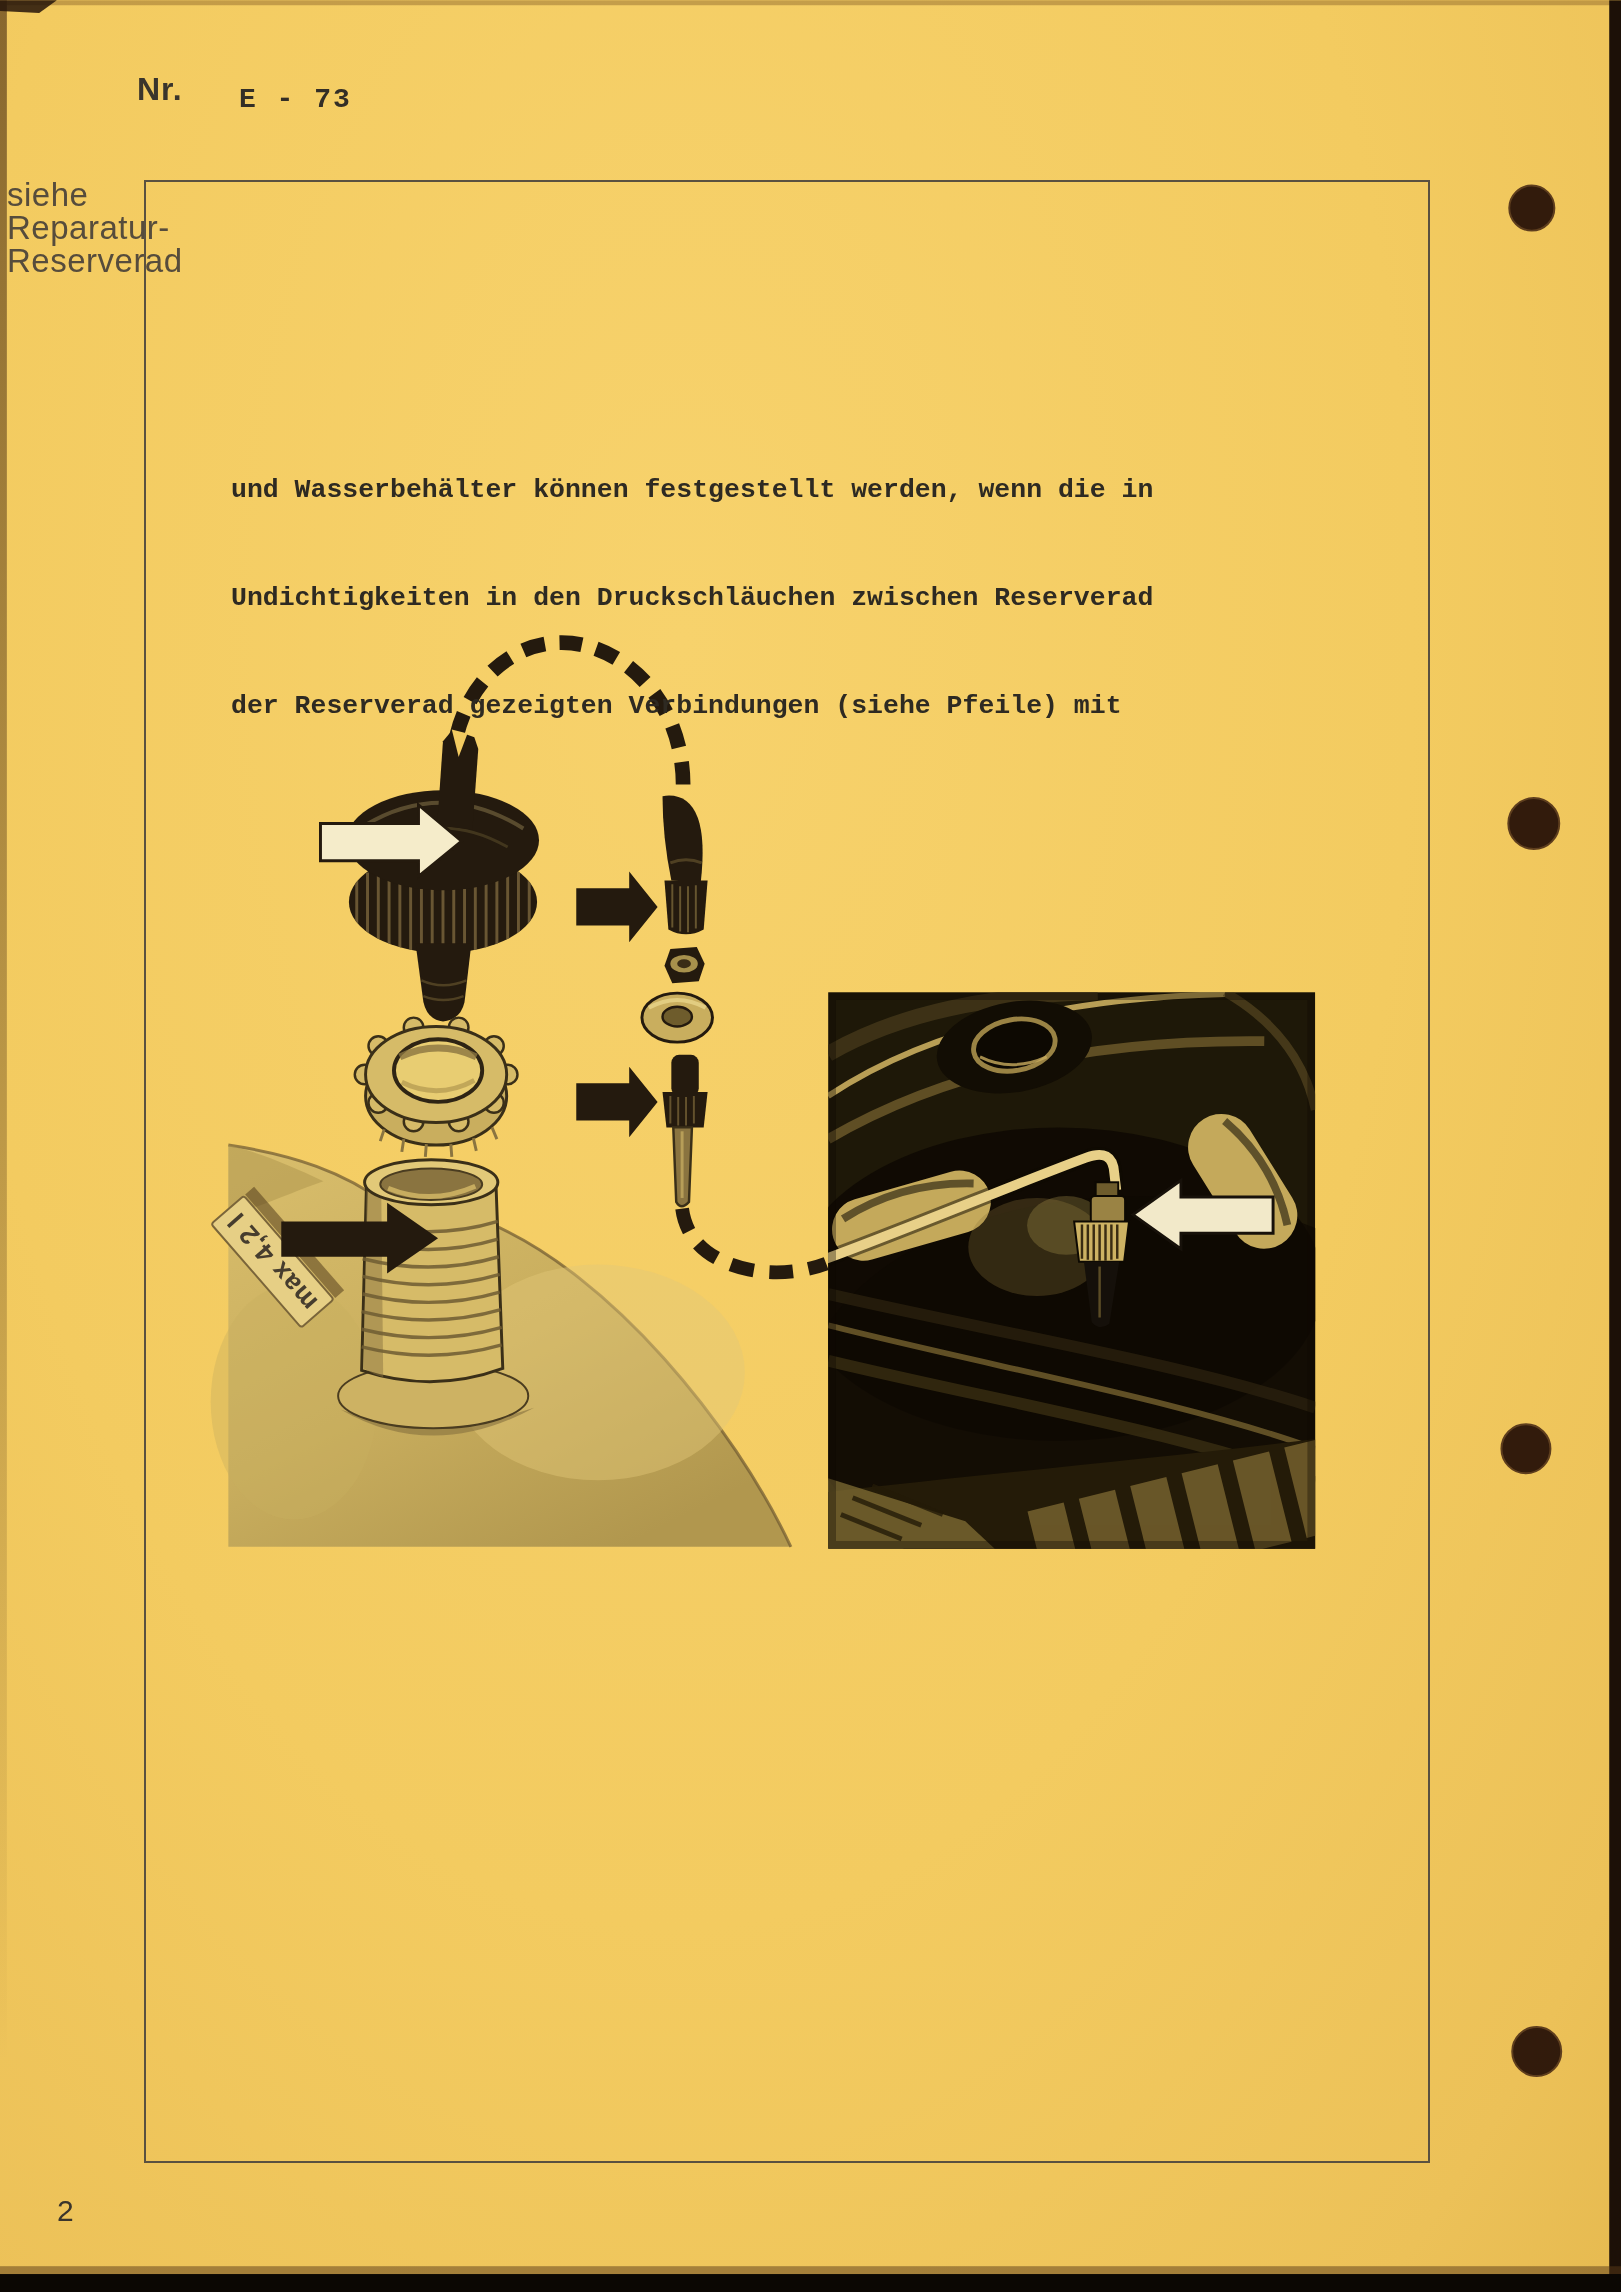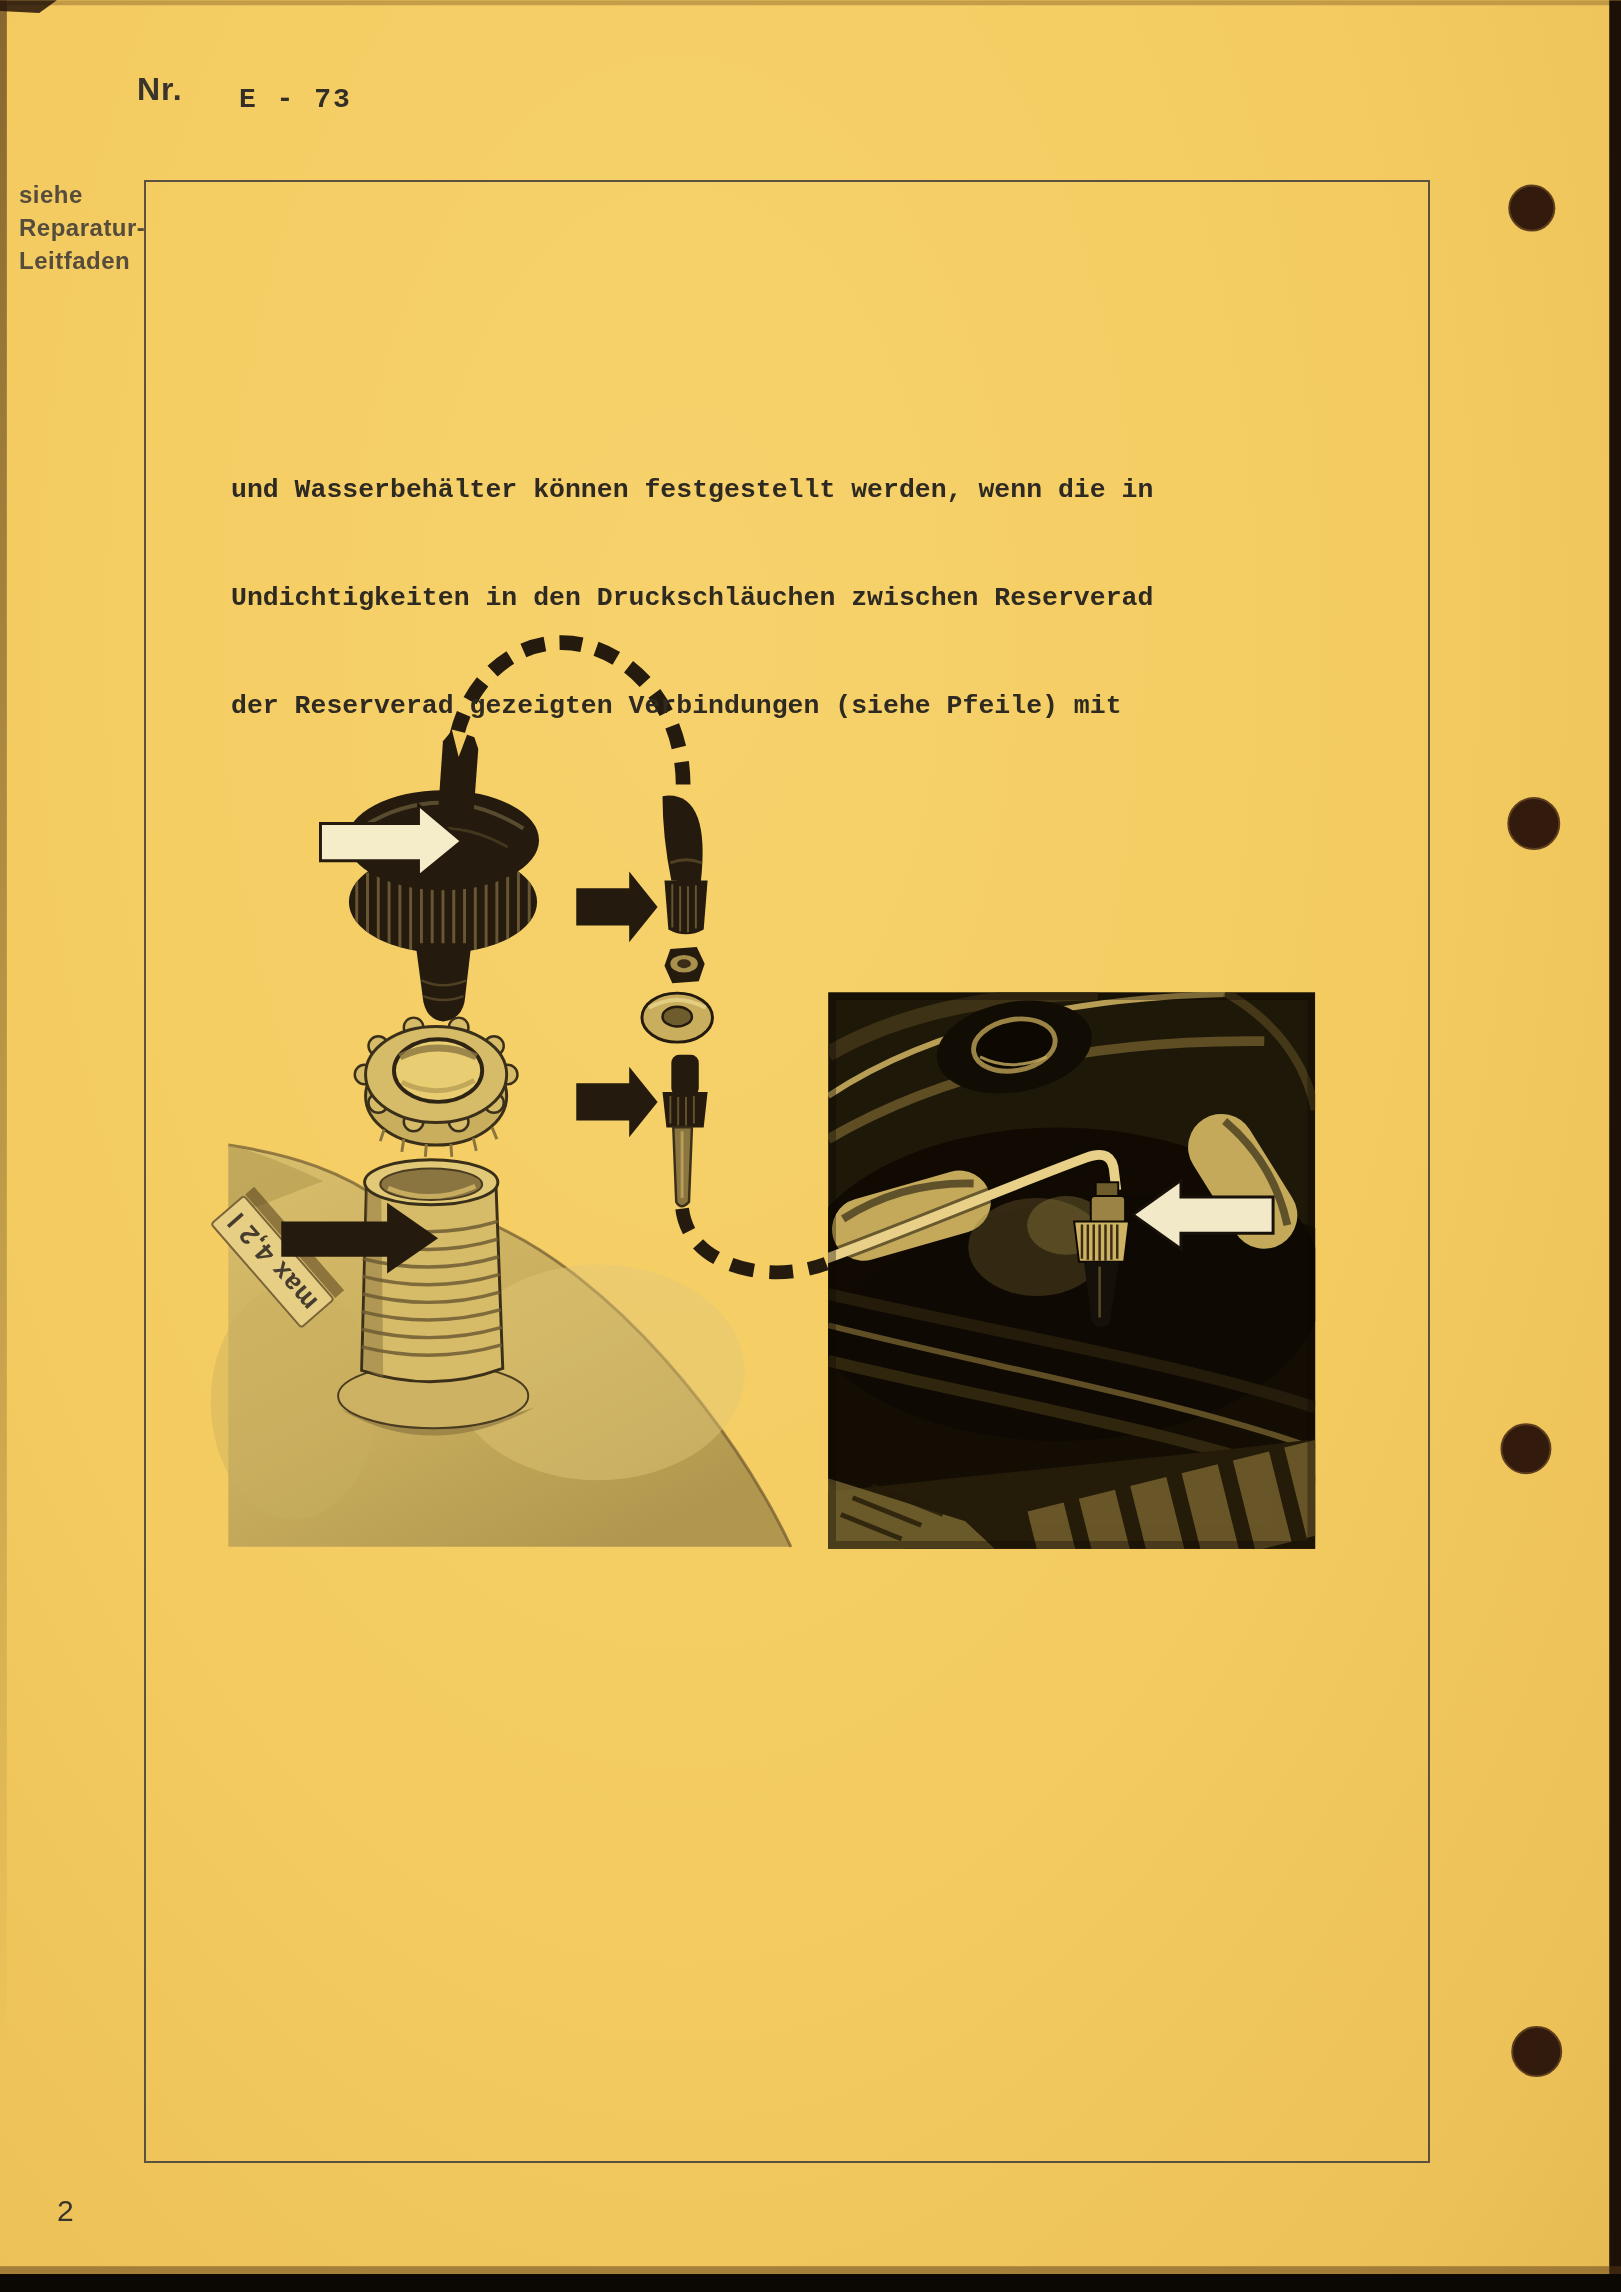--- a/index.html
+++ b/index.html
@@ -13,22 +13,22 @@
   .nr-label{
     position:absolute;left:137px;top:71px;
     font-size:32px;font-weight:700;color:#3a352c;letter-spacing:1px;
   }
   .doc-number{
     position:absolute;left:239px;top:84px;
     font-family:"Liberation Mono", monospace;
     font-size:28px;font-weight:700;color:#332e26;letter-spacing:2px;text-align:right;
   }
   .margin-note{
-    position:absolute;left:19px;top:178px;
-    font-size:24px;font-weight:700;color:#564c3c;line-height:33px;letter-spacing:0.5px;
+    position:absolute;left:7px;top:178px;
+    font-size:33px;font-weight:400;color:#564c3c;line-height:33px;letter-spacing:0.5px;
   }
   .content-box{
     position:absolute;left:144px;top:180px;width:1282px;height:1979px;
     border:2px solid #5a5140;
   }
   .paragraph{
     position:absolute;left:231px;top:400px;
     font-family:"Liberation Mono", monospace;
     font-size:26.5px;font-weight:700;color:#2e2a22;
     line-height:36px;white-space:pre;
@@ -256,21 +256,21 @@
       <rect x="0" y="2320" width="1654" height="19" fill="#0b0703"></rect>
     </g>
   </svg>
 
   <div class="nr-label">Nr.</div>
   <div class="doc-number">E - 73</div>
 
   <div class="margin-note">
     <div>siehe</div>
     <div>Reparatur-</div>
-    <div>Leitfaden</div>
+    <div>Reserverad</div>
   </div>
 
   <div class="content-box"></div>
 
   <div class="paragraph">
     <div>und Wasserbehälter können festgestellt werden, wenn die in</div>
     <div>Undichtigkeiten in den Druckschläuchen zwischen Reserverad</div>
     <div>der Reserverad gezeigten Verbindungen (siehe Pfeile) mit</div>
   </div>
 

